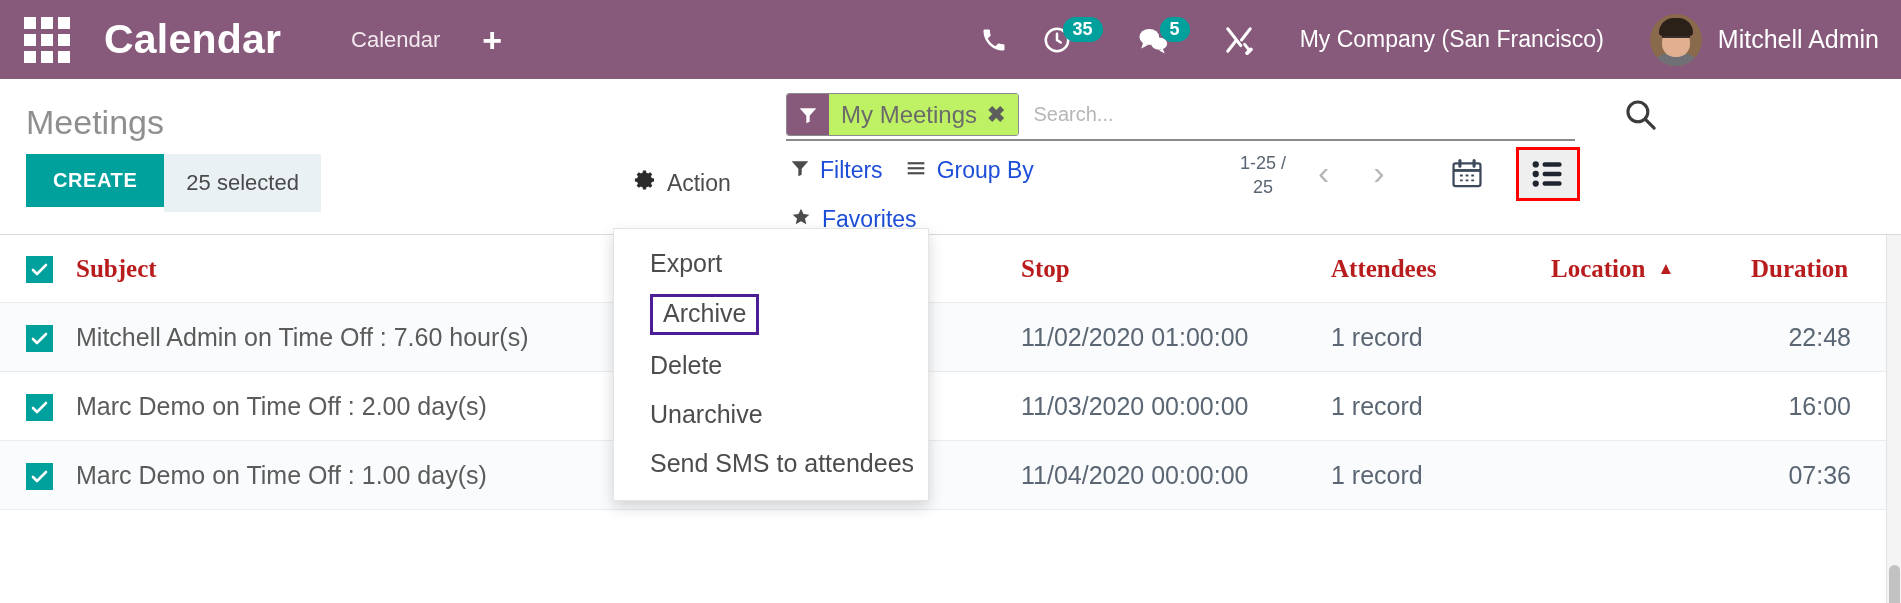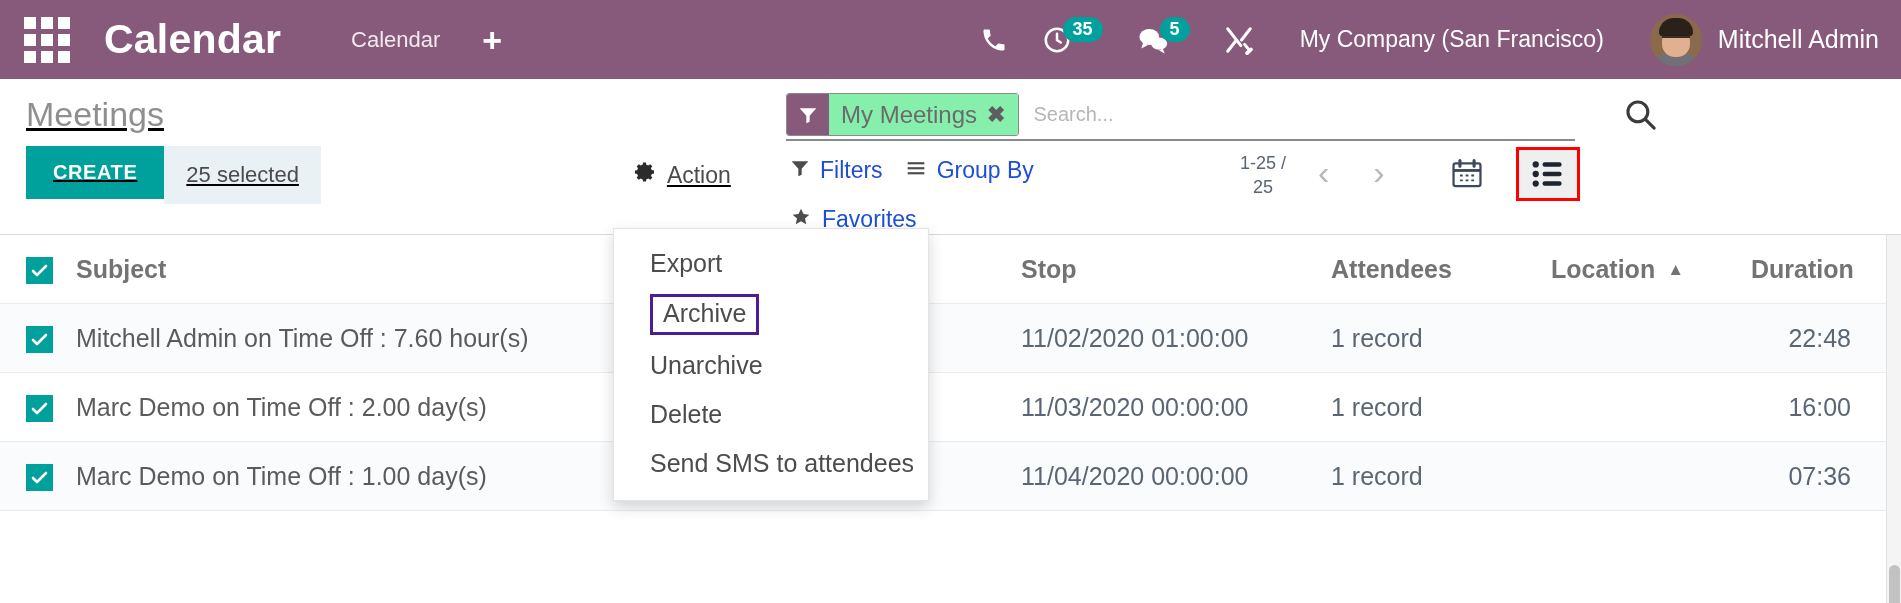--- a/index.html
+++ b/index.html
@@ -97,24 +97,23 @@
   .avatar .hair { position:absolute; left:9px; top:4px; width:34px; height:18px; background:#2c2119; border-radius:17px 17px 4px 4px; }
   .avatar .face { position:absolute; left:12px; top:14px; width:28px; height:29px; background:#e0b090; border-radius:14px 14px 13px 13px; }
   .avatar .glasses { position:absolute; left:12px; top:22px; width:28px; height:7px; border-top:2px solid #3a2f28; }
   .avatar .body { position:absolute; left:4px; bottom:0; width:44px; height:12px; background:#6f7177; border-radius:12px 12px 0 0; }
   .username { font-size: 25px; margin-left: 16px; color: #ffffff; white-space: nowrap; }
 
   
   .control-panel {
     background: #ffffff;
     border-bottom: 1px solid #d8dadd;
-    padding: 0 26px;
+    padding: 8px 26px;
     position: relative;
     height: 156px;
-    text-decoration: underline;
   }
   .cp-title {
     font-size: 34px;
     color: #8f8f8f;
     padding-top: 16px;
     font-weight: normal;
   }
   .cp-row {
     display: flex;
     align-items: flex-start;
@@ -165,21 +164,21 @@
     overflow: hidden;
     height: 43px;
     cursor: pointer;
   }
   .facet-ico {
     background: #875a7b;
     display: flex; align-items: center; justify-content: center;
     padding: 0 11px;
   }
   .facet-label {
-    background: #86efac;
+    background: #bef264;
     color: #6b6b6b;
     font-size: 24px;
     display: flex; align-items: center; gap: 10px;
     padding: 0 13px 0 12px;
     white-space: nowrap;
   }
   .facet-x { color: #5e5e5e; font-size: 22px; font-weight: bold; }
   .search-input {
     flex: 1;
     border: none; outline: none;
@@ -262,24 +261,25 @@
     table-layout: fixed;
   }
   table.list th, table.list td {
     font-size: 25px;
     padding: 19px 0;
     border-bottom: 1px solid #e9ecef;
     white-space: nowrap;
     overflow: hidden;
   }
   table.list th {
-    color: #737373;
+    color: #b91c1c;
     font-weight: bold;
     text-align: left;
     background: #ffffff;
+    font-family: Liberation Serif, serif;
   }
   th.sorted { color: #111111; }
   .col-check { width: 76px; padding-left: 26px !important; }
   .col-subject { width: 615px; }
   .col-start  { width: 330px; }
   .col-stop   { width: 310px; }
   .col-att    { width: 220px; }
   .col-loc    { width: 200px; }
   .col-dur    { width: 150px; text-align: right; padding-right: 50px !important; }
   td.num { text-align: right; padding-right: 50px !important; color: #5a6673; }
@@ -465,22 +465,22 @@
         <circle cx="3" cy="18" r="2.3"></circle>
           <rect x="8" y="16.4" width="14" height="3.2" rx="1.6"></rect>
       </svg>
     </div>
   </div>
 </div>
 
 <div class="dropdown">
   <div class="dd-item">Export</div>
   <div class="dd-item highlight">Archive</div>
+  <div class="dd-item">Delete</div>
   <div class="dd-item">Unarchive</div>
-  <div class="dd-item">Delete</div>
   <div class="dd-item">Send SMS to attendees</div>
 </div>
 
 <div class="listwrap">
   <table class="list">
     <thead>
       <tr>
         <th class="col-check">
           <span class="chk">
             <svg width="17" height="13" viewBox="0 0 17 13" fill="none" stroke="#ffffff" stroke-width="2.6" stroke-linecap="round" stroke-linejoin="round">

